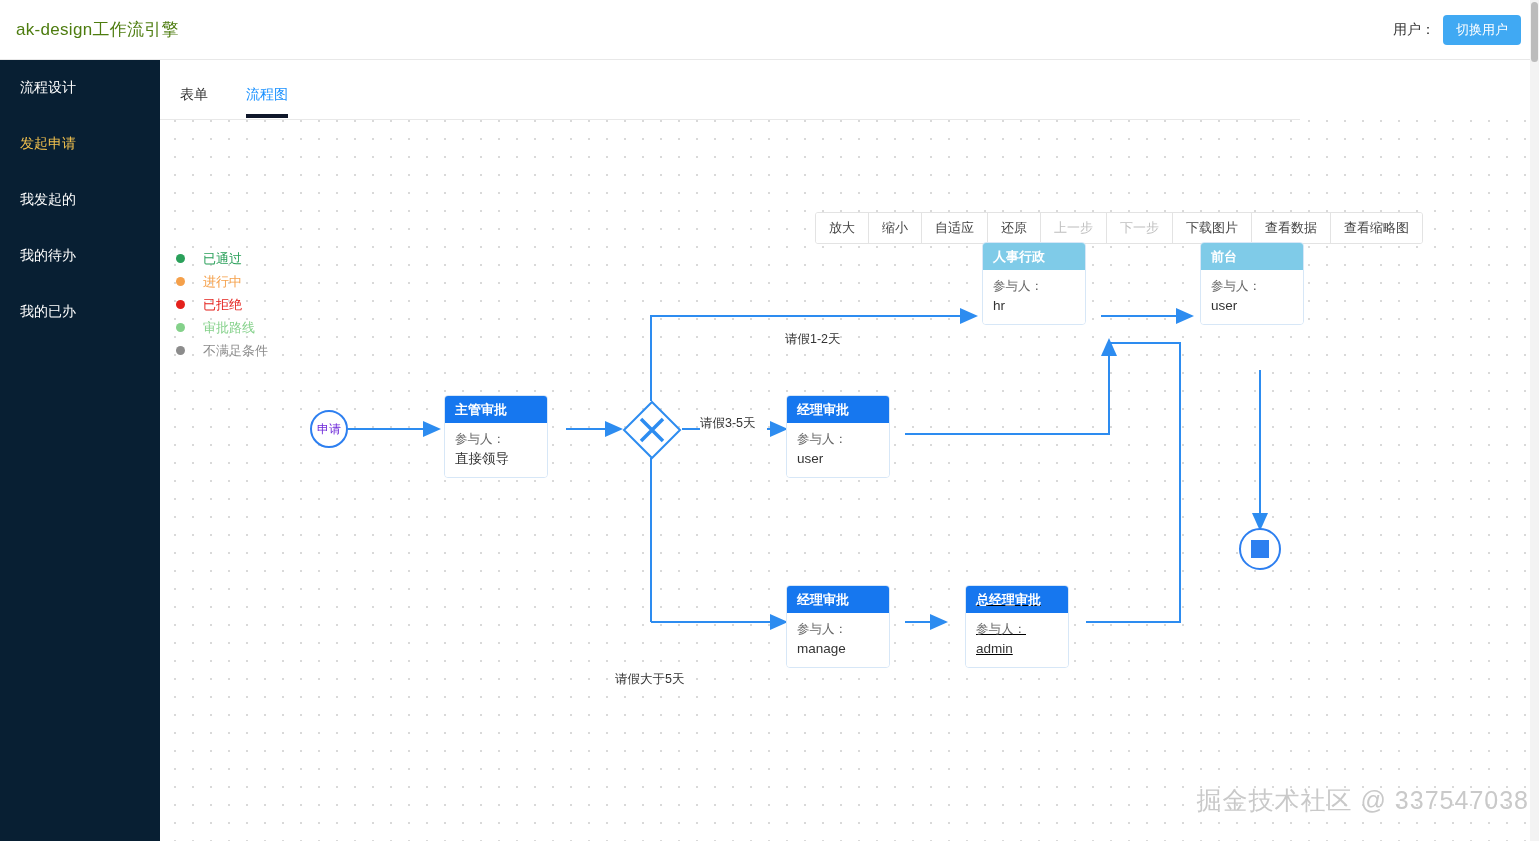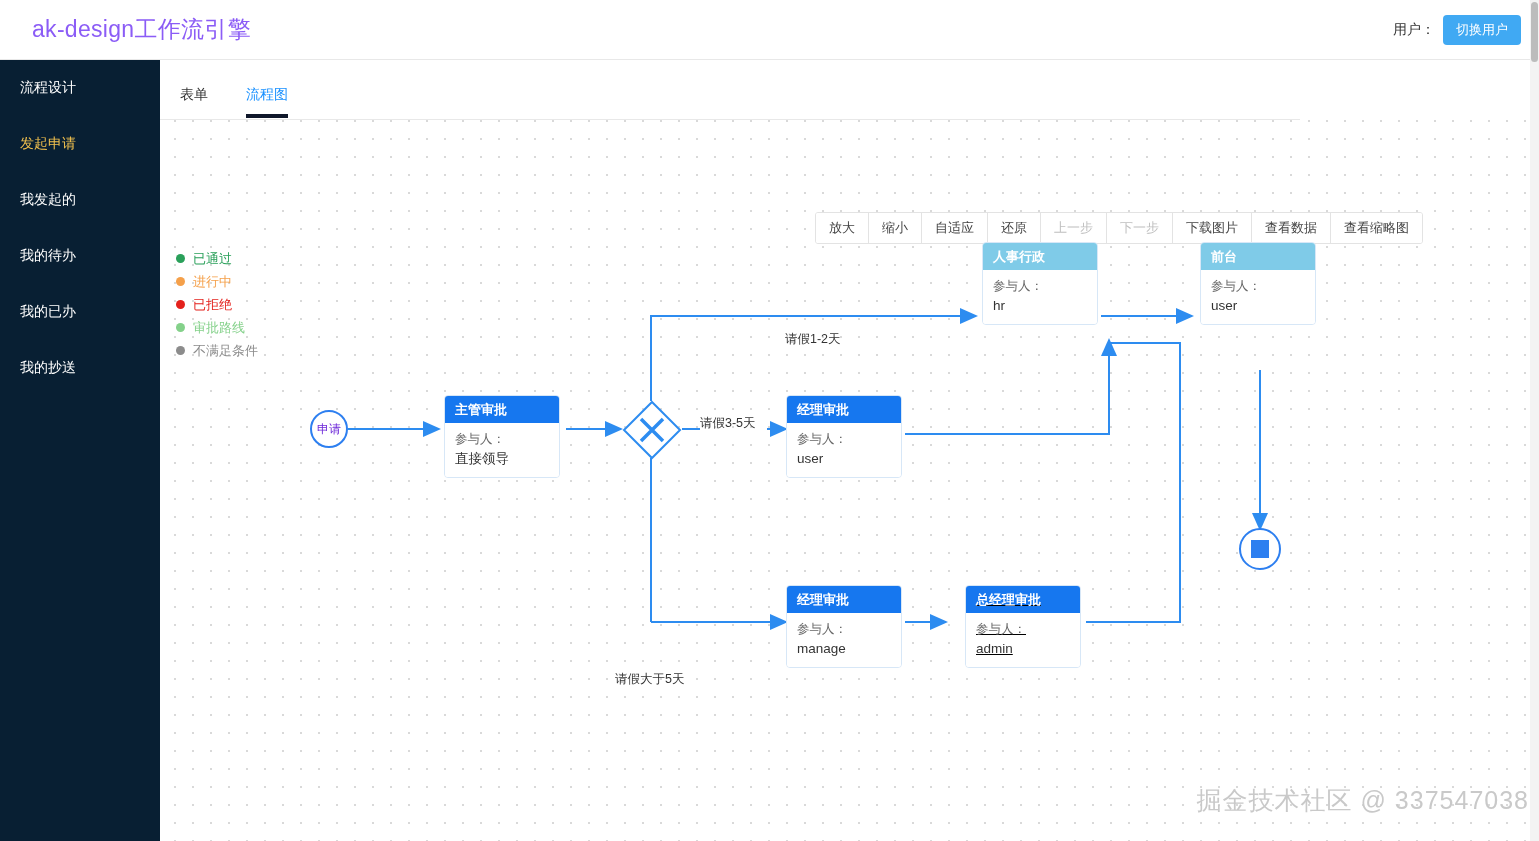--- a/index.html
+++ b/index.html
@@ -10,21 +10,21 @@
   }
   #app { position: relative; width: 1539px; height: 841px; }
 
   
   .topbar {
     position: absolute; left: 0; top: 0; width: 1539px; height: 60px;
     background: #ffffff; border-bottom: 1px solid #e8e8e8;
     display: flex; align-items: center; justify-content: space-between;
   }
   .app-title {
-    font-size: 23px; color: #8b5cf6; padding-left: 32px; letter-spacing: .3px;
+    font-size: 17px; color: #4d7c0f; padding-left: 16px; letter-spacing: .3px;
   }
   .user-area { display: flex; align-items: center; padding-right: 18px; gap: 8px; }
   .user-label { font-size: 14px; color: #333; }
   .switch-user-btn {
     background: #40a9f3; color: #fff; border: none; border-radius: 4px;
     font-size: 13px; padding: 6px 13px; cursor: pointer;
     font-family: inherit;
   }
 
   
@@ -74,30 +74,30 @@
     font-size: 13px; color: #444; padding: 0 13px; height: 30px;
     display: flex; align-items: center; justify-content: center;
     border-right: 1px solid #e3e3e3; background: #fff; cursor: pointer;
     white-space: nowrap; font-family: inherit;
   }
   .tb-btn:last-child { border-right: none; }
   .tb-btn.disabled { color: #bfbfbf; cursor: default; }
 
   
   .legend { position: absolute; left: 16px; top: 127px; }
-  .lg-row { display: flex; align-items: center; height: 23px; }
+  .lg-row { display: flex; align-items: center; height: 23px; gap: 10px; }
   .lg-dot { width: 9px; height: 9px; border-radius: 50%; margin-right: 8px; }
   .lg-text { font-size: 13px; }
 
   
   .flow-svg { position: absolute; left: 0; top: 0; width: 1379px; height: 721px; }
 
   
   .node {
-    position: absolute; width: 116px; border-radius: 4px;
+    position: absolute; width: 104px; border-radius: 4px;
     background: #fff; border: 1px solid #d7e7f7;
     box-shadow: 0 0 0 0 rgba(0,0,0,0);
     overflow: hidden;
   }
   .node .hd {
     height: 27px; display: flex; align-items: center; padding-left: 10px;
     color: #fff; font-size: 13px; font-weight: bold;
   }
   .node.blue .hd { background: #1677ef; }
   .node.cyan .hd { background: #7fcbe8; }
@@ -150,21 +150,20 @@
       <button class="switch-user-btn">切换用户</button>
     </div>
   </div>
 
   <div class="sidebar" id="sidebar">
       <div class="side-item">流程设计</div>
       <div class="side-item active">发起申请</div>
       <div class="side-item">我发起的</div>
       <div class="side-item">我的待办</div>
       <div class="side-item">我的已办</div>
-      <div class="side-item">我的抄送</div>
     </div>
 
   <div class="content">
 
     <div class="tabs">
       <div class="tab t0">表单</div>
       <div class="tab t1">流程图</div>
     </div>
 
     <div class="canvas">

